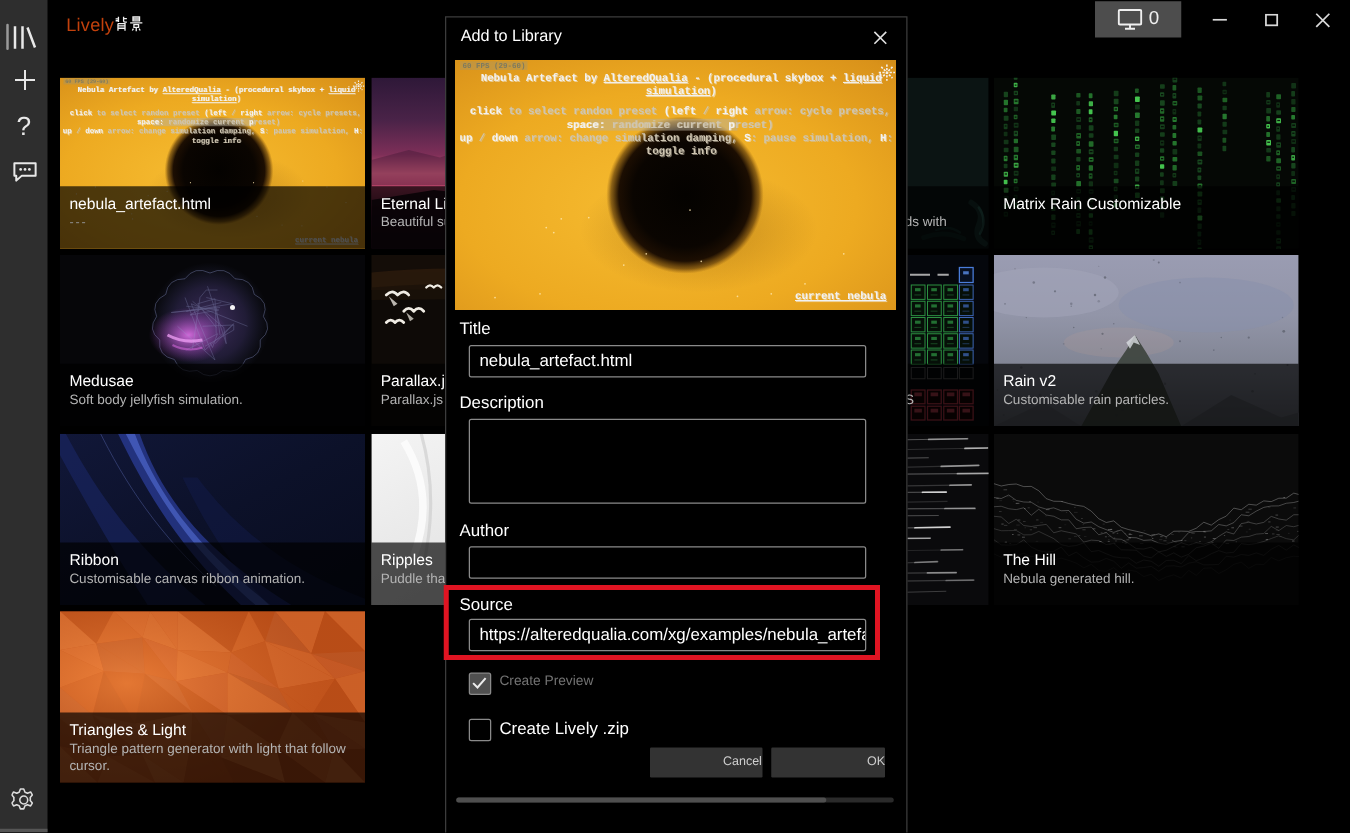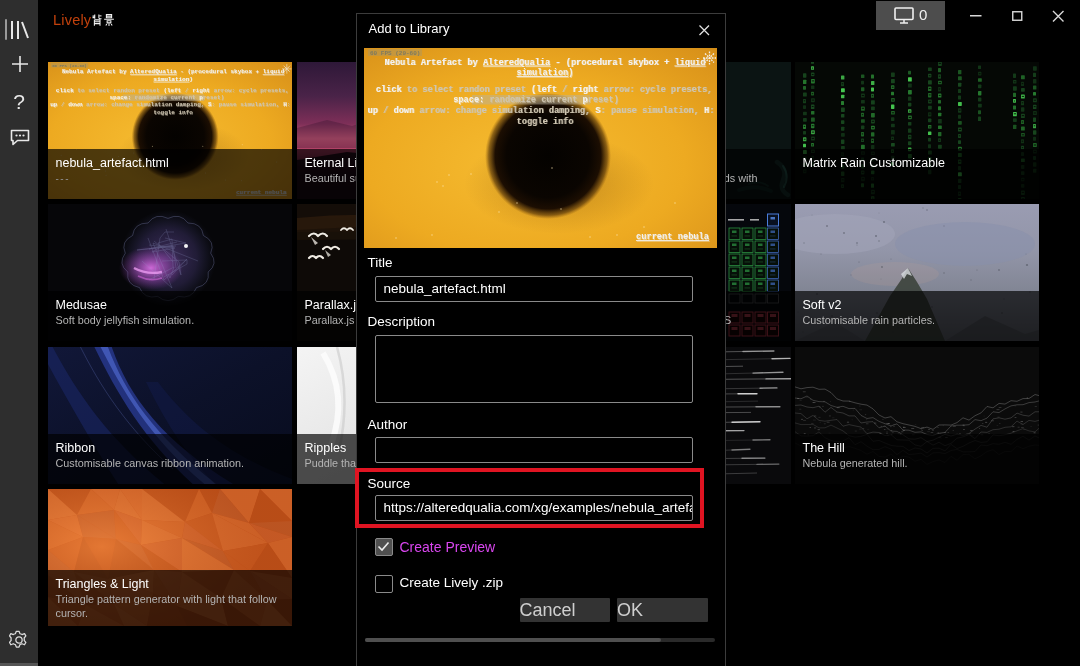--- a/index.html
+++ b/index.html
@@ -5,21 +5,21 @@
 body { will-change:transform; }
 #sidebar { position:absolute; left:0; top:0; width:38px; height:666px; background:#2e2e2e; }
 .tile { position:absolute; width:244px; height:137px; overflow:hidden; }
 .cap { position:absolute; left:0; right:0; background:rgba(0,0,0,0.68); }
 .t { position:absolute; left:7.5px; top:7px; font-size:12.5px; color:#fff; white-space:nowrap; }
 .s { position:absolute; left:7.5px; top:21.5px; font-size:10.8px; color:#b4b4b4; line-height:14.8px; white-space:nowrap; }
 #dialog { position:absolute; left:355.5px; top:13px; width:370px; height:659px; background:#000; border:1px solid #3c3c3c; }
 .lbl { position:absolute; left:11px; font-size:13.5px; color:#fff; }
 .inp { position:absolute; left:18px; width:318px; height:26px; background:#000; border:1px solid #8a8a8a; border-radius:2px; color:#fff; font-size:13.5px; line-height:24.5px; padding:0 8px; white-space:nowrap; overflow:hidden; }
 .chk { position:absolute; width:18px; height:18px; border:1.5px solid #8a8a8a; border-radius:2px; background:#000; }
-.btn { position:absolute; top:583.5px; height:24.5px; background:#333333; color:#cfcfcf; font-size:18px; text-align:left; line-height:24.5px; border-radius:1px; }
+.btn { position:absolute; top:583.5px; height:24.5px; background:#333333; color:#cfcfcf; font-size:10px; text-align:right; line-height:24.5px; border-radius:1px; }
 #redbox { position:absolute; left:354.5px; top:467.5px; width:349px; height:60.5px; border:4px solid #e01422; }
 </style></head><body>
 <div id="sidebar">
 <div style="position:absolute;left:4.5px;top:19px;width:2px;height:21px;background:#9a9a9a;border-radius:1px"></div>
 <svg width="22" height="20" viewBox="0 0 22 20" style="position:absolute;left:9px;top:20px">
 <g stroke="#e8e8e8" stroke-width="2" fill="none">
 <path d="M3,1 V19 M9,1 V19 M13,2 L19,18"></path>
       </g>
 <path d="M1,1 H21" stroke="none"></path>
     </svg>
@@ -706,21 +706,21 @@
       <circle cx="103" cy="124" r="0.8" fill="#3a3e48" opacity="0.33"></circle>
       <circle cx="128" cy="4" r="0.8" fill="#3a3e48" opacity="0.25"></circle>
       <circle cx="3" cy="108" r="0.6" fill="#3a3e48" opacity="0.32"></circle>
       <circle cx="176" cy="76" r="0.7" fill="#3a3e48" opacity="0.33"></circle>
       <circle cx="135" cy="106" r="0.6" fill="#3a3e48" opacity="0.34"></circle>
       <circle cx="62" cy="39" r="1.0" fill="#3a3e48" opacity="0.33"></circle>
       <circle cx="137" cy="103" r="1.0" fill="#3a3e48" opacity="0.31"></circle>
       <circle cx="149" cy="69" r="0.8" fill="#3a3e48" opacity="0.37"></circle>
     </svg>
     <div class="cap" style="top:87px;height:50px">
-      <div class="t">Soft v2</div>
+      <div class="t">Rain v2</div>
       <div class="s">Customisable rain particles.</div>
     </div>
   </div>
 <div class="tile" style="left:48px;top:347px">
     <svg width="244" height="137" viewBox="0 0 244 137" style="position:absolute;inset:0">
 <defs>
         <linearGradient id="rb1" x1="0" y1="0" x2="1" y2="1">
 <stop offset="0" stop-color="#111738"></stop>
           <stop offset="0.5" stop-color="#0c1129"></stop>
           <stop offset="1" stop-color="#080c1e"></stop>
@@ -1097,21 +1097,21 @@
 <div class="inp" style="top:320.5px;height:68px"></div>
 <div class="lbl" style="top:403px">Author</div>
 <div class="inp" style="top:423px"></div>
 <div class="lbl" style="top:462px">Source</div>
 <div class="inp" style="top:480.5px">https://alteredqualia.com/xg/examples/nebula_artefact.html</div>
 <div class="chk" style="left:18px;top:524px;background:#505050;border-color:#8a8a8a">
 <svg width="13" height="11" viewBox="0 0 13 11" style="position:absolute;left:1.5px;top:2px">
         <path d="M1.5,5.5 L5,9 L11.5,1.5" stroke="#ececec" stroke-width="1.6" fill="none"></path>
       </svg>
     </div>
-<div style="position:absolute;left:43px;top:524.5px;font-size:14px;color:#d946ef">Create Preview</div>
+<div style="position:absolute;left:43px;top:524.5px;font-size:11px;color:#737373">Create Preview</div>
 <div class="chk" style="left:18px;top:560.5px"></div>
 <div style="position:absolute;left:43px;top:561px;font-size:13.5px;color:#fff">Create Lively .zip</div>
 <div class="btn" style="left:163px;width:90px">Cancel</div>
 <div class="btn" style="left:260.5px;width:91px">OK</div>
 <div style="position:absolute;left:8px;top:623.5px;width:350px;height:4px;background:#2a2a2a;border-radius:2px">
 <div style="position:absolute;left:0;top:0;width:296px;height:4px;background:#4f4f4f;border-radius:2px"></div>
     </div>
 </div>
 <div id="redbox"></div>
 </body></html>

